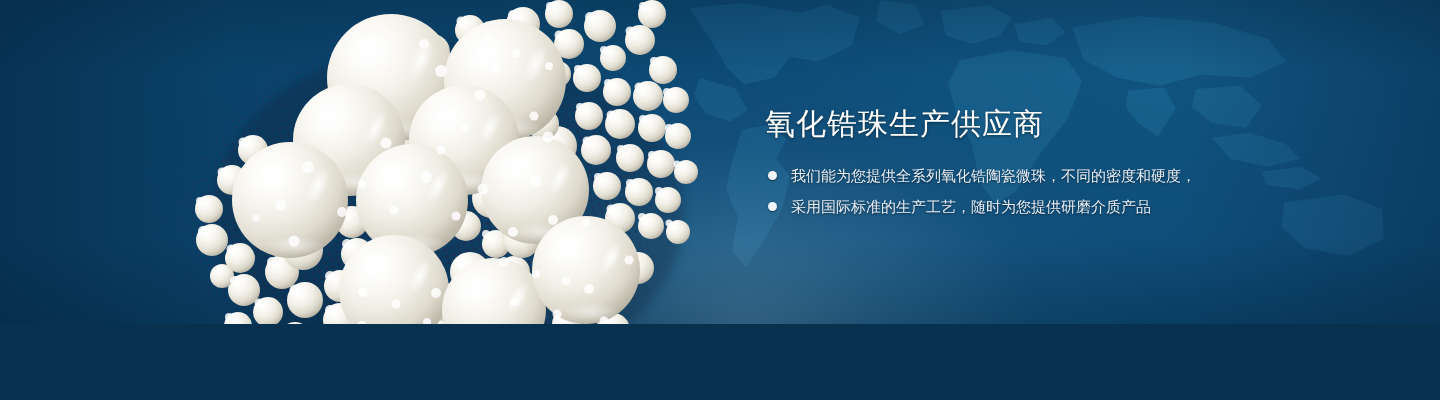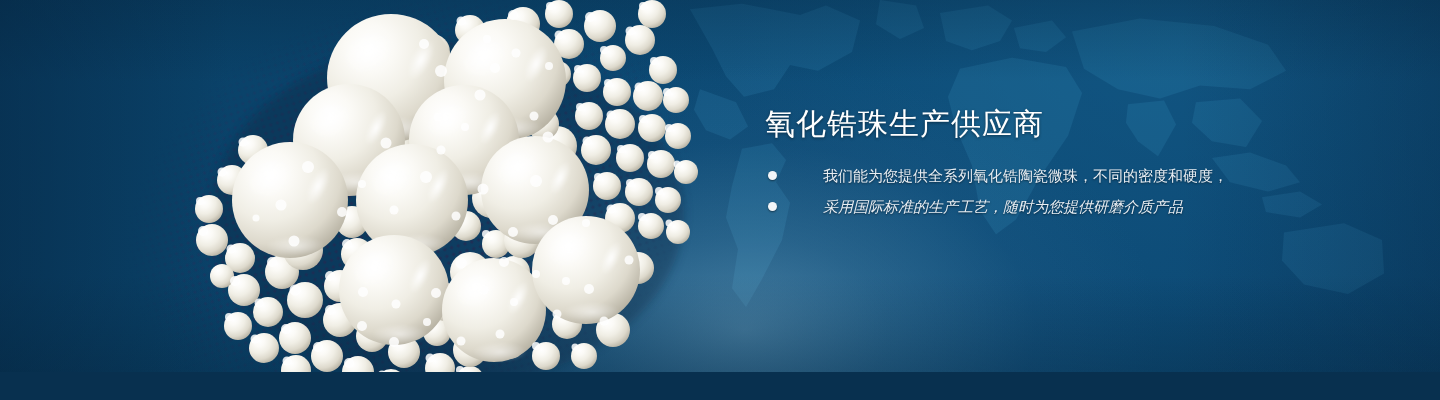--- a/index.html
+++ b/index.html
@@ -7,21 +7,21 @@
     padding: 0;
     background: #08304f;
   }
   body {
     font-family: "Liberation Sans", "DejaVu Sans", sans-serif;
   }
 
   #banner {
     position: relative;
     width: 1440px;
-    height: 372px;
+    height: 324px;
     overflow: hidden;
     background: #0b4470;
   }
 
   
   .bg-base {
     position: absolute;
     inset: 0;
     background:
       radial-gradient(ellipse 560px 360px at 745px 330px,
@@ -123,32 +123,32 @@
   }
   .bullet {
     position: relative;
     padding-left: 26px;
     margin-bottom: 6px;
     font-size: 15px;
     line-height: 25px;
     color: #e9eef3;
     text-shadow: 0 1px 2px rgba(0,0,0,0.5);
   }
-  .bullet:last-child { margin-bottom: 0; font-style: italic; }
+  .bullet:last-child { margin-bottom: 0; }
   .bullet .dot {
     position: absolute;
     left: 3px;
     top: 8px;
     width: 9px;
     height: 9px;
     border-radius: 50%;
     background: #f2f5f8;
     box-shadow: 0 1px 2px rgba(0,0,0,0.45);
   }
-  .bullet .line { display: block; margin-left: 32px; }
+  .bullet .line { display: block; }
 </style>
 </head>
 <body>
 
 <div id="banner">
 
   <div class="bg-base"></div>
 
   <div class="bg-map">
     <svg viewBox="0 0 1440 400" preserveAspectRatio="none" aria-hidden="true">

